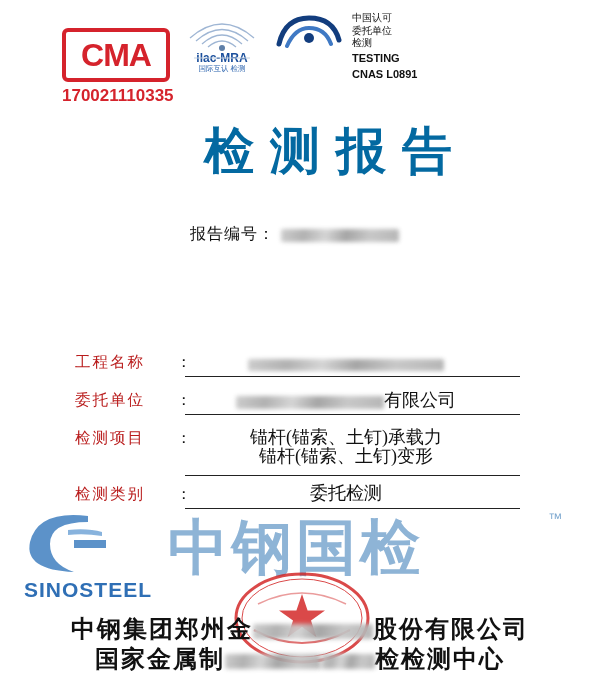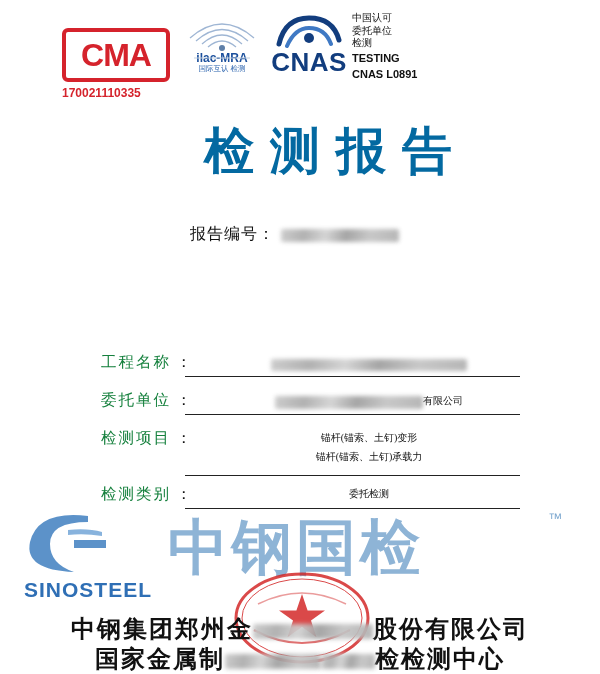--- a/index.html
+++ b/index.html
@@ -44,21 +44,21 @@
     color: #d5232c;
     font-family: "Liberation Sans", sans-serif;
     font-weight: bold;
     font-size: 32px;
     letter-spacing: -1px;
     line-height: 1;
   }
   .cma-num {
     color: #d5232c;
     font-family: "Liberation Sans", sans-serif;
-    font-size: 12px;
+    font-size: 17px;
     font-weight: bold;
     margin-top: 4px;
     letter-spacing: 0px;
   }
 
   
   .ilac-badge {
     position: absolute;
     left: 180px;
     top: 4px;
@@ -154,43 +154,42 @@
   }
   .field-row {
     position: relative;
     height: 38px;
     display: flex;
     align-items: flex-start;
   }
   .field-row.tall { height: 56px; }
   .field-label {
     position: absolute;
-    left: 86px;
+    left: 75px;
     top: 0;
     width: 100px;
     font-size: 15.5px;
-    color: #15803d;
+    color: #b91c1c;
     letter-spacing: 2px;
     white-space: nowrap;
-    text-align: center;
   }
   .field-colon {
     position: absolute;
     left: 176px;
     top: 0;
     font-size: 15.5px;
     color: #111;
   }
   .field-value {
     position: absolute;
-    left: 204px;
+    left: 181px;
     top: 0;
     width: 330px;
     text-align: center;
-    font-size: 10px;
+    font-size: 18px;
     color: #111;
     line-height: 19px;
   }
   .field-underline {
     position: absolute;
     left: 185px;
     width: 335px;
     border-bottom: 1px solid #222;
   }
   .field-row .field-underline { top: 24px; }
@@ -307,21 +306,20 @@
       <text x="42" y="59" text-anchor="middle" font-family="Liberation Sans, sans-serif" font-size="7.5" fill="#2a62ad">国际互认 检测</text>
     </svg>
   </div>
 
   <div class="cnas-badge">
     <svg class="swoosh" width="68" height="34" viewBox="0 0 68 34">
       <path d="M4 30 Q10 4 34 4 Q58 4 64 26" fill="none" stroke="#123d7e" stroke-width="5" stroke-linecap="round"></path>
       <path d="M12 32 Q20 14 34 14 Q50 14 56 30" fill="none" stroke="#3f79c4" stroke-width="4" stroke-linecap="round"></path>
       <circle cx="34" cy="24" r="5" fill="#123d7e"></circle>
     </svg>
-    <div class="cnas-text">CNAS</div>
   </div>
 
   <div class="cnas-cn">
     <div class="t-row">中国认可</div>
     <div class="t-row">委托单位</div>
     <div class="t-row">检测</div>
     <div class="cnas-testing">TESTING</div>
     <div class="cnas-lnum">CNAS L0891</div>
   </div>
 </div>
@@ -345,22 +343,22 @@
     <span class="field-label">委托单位</span>
     <span class="field-colon">：</span>
     <span class="field-value"><span class="redacted r-unit val-inline"></span><span class="val-inline">有限公司</span></span>
     <span class="field-underline"></span>
   </div>
 
   <div class="field-row tall">
     <span class="field-label">检测项目</span>
     <span class="field-colon">：</span>
     <span class="field-value">
+      <div>锚杆(锚索、土钉)承载力</div>
       <div>锚杆(锚索、土钉)变形</div>
-      <div>锚杆(锚索、土钉)承载力</div>
     </span>
     <span class="field-underline"></span>
   </div>
 
   <div class="field-row">
     <span class="field-label">检测类别</span>
     <span class="field-colon">：</span>
     <span class="field-value">委托检测</span>
     <span class="field-underline"></span>
   </div>

